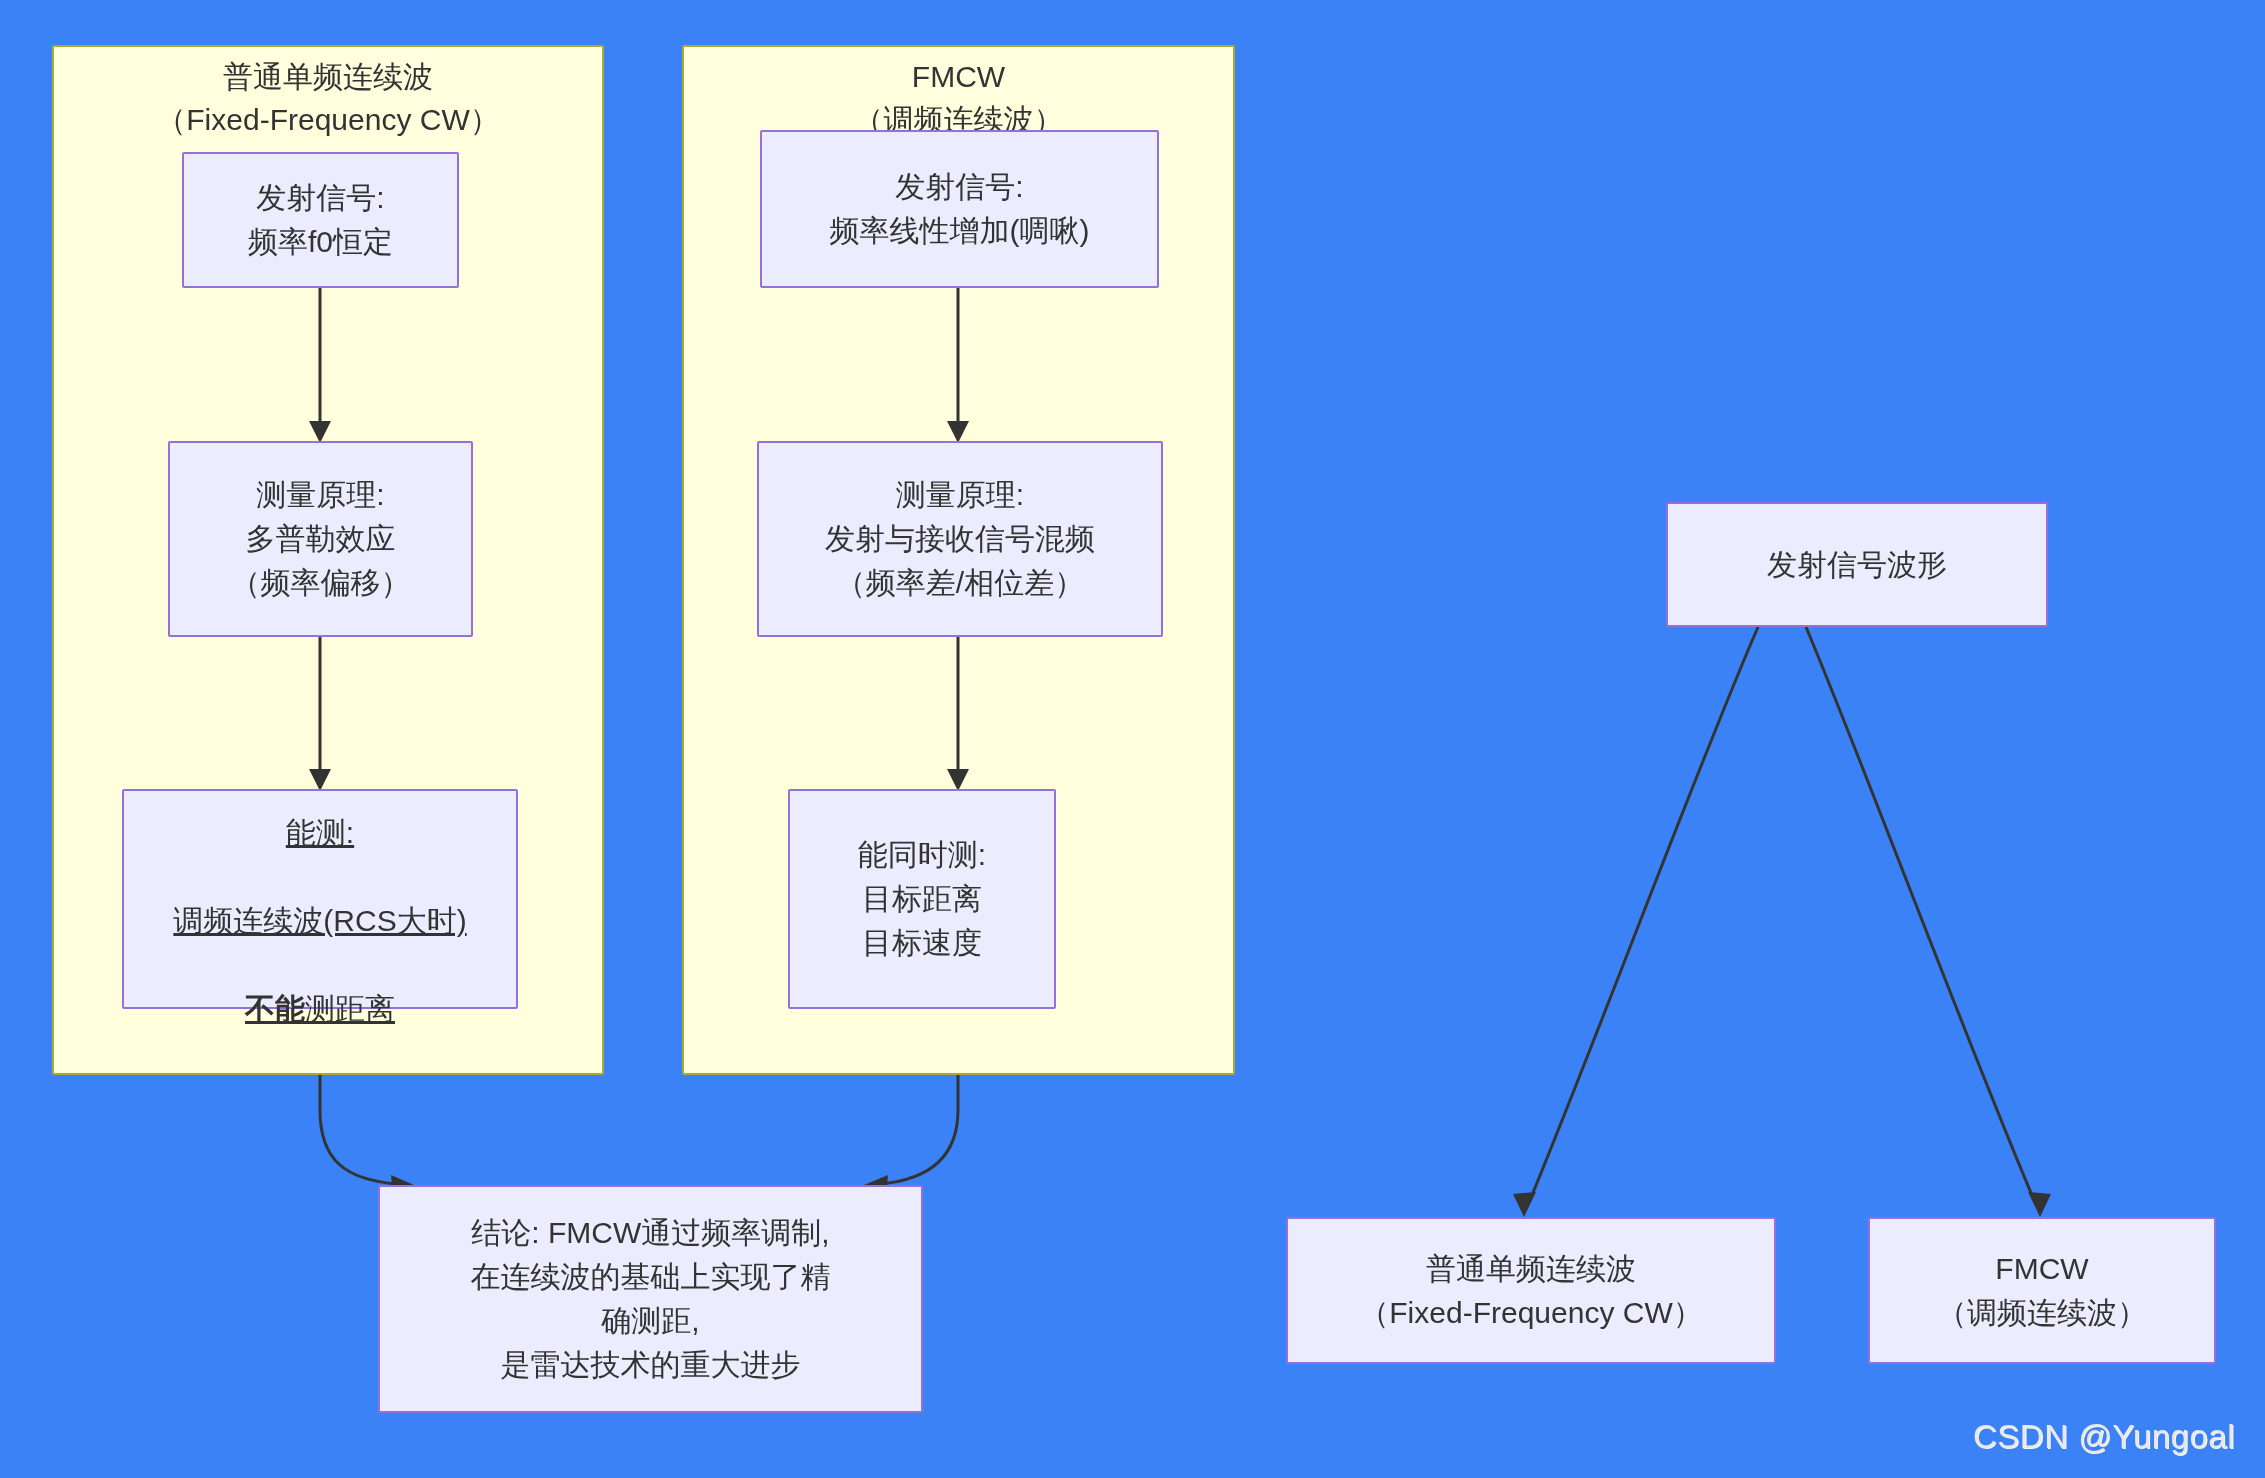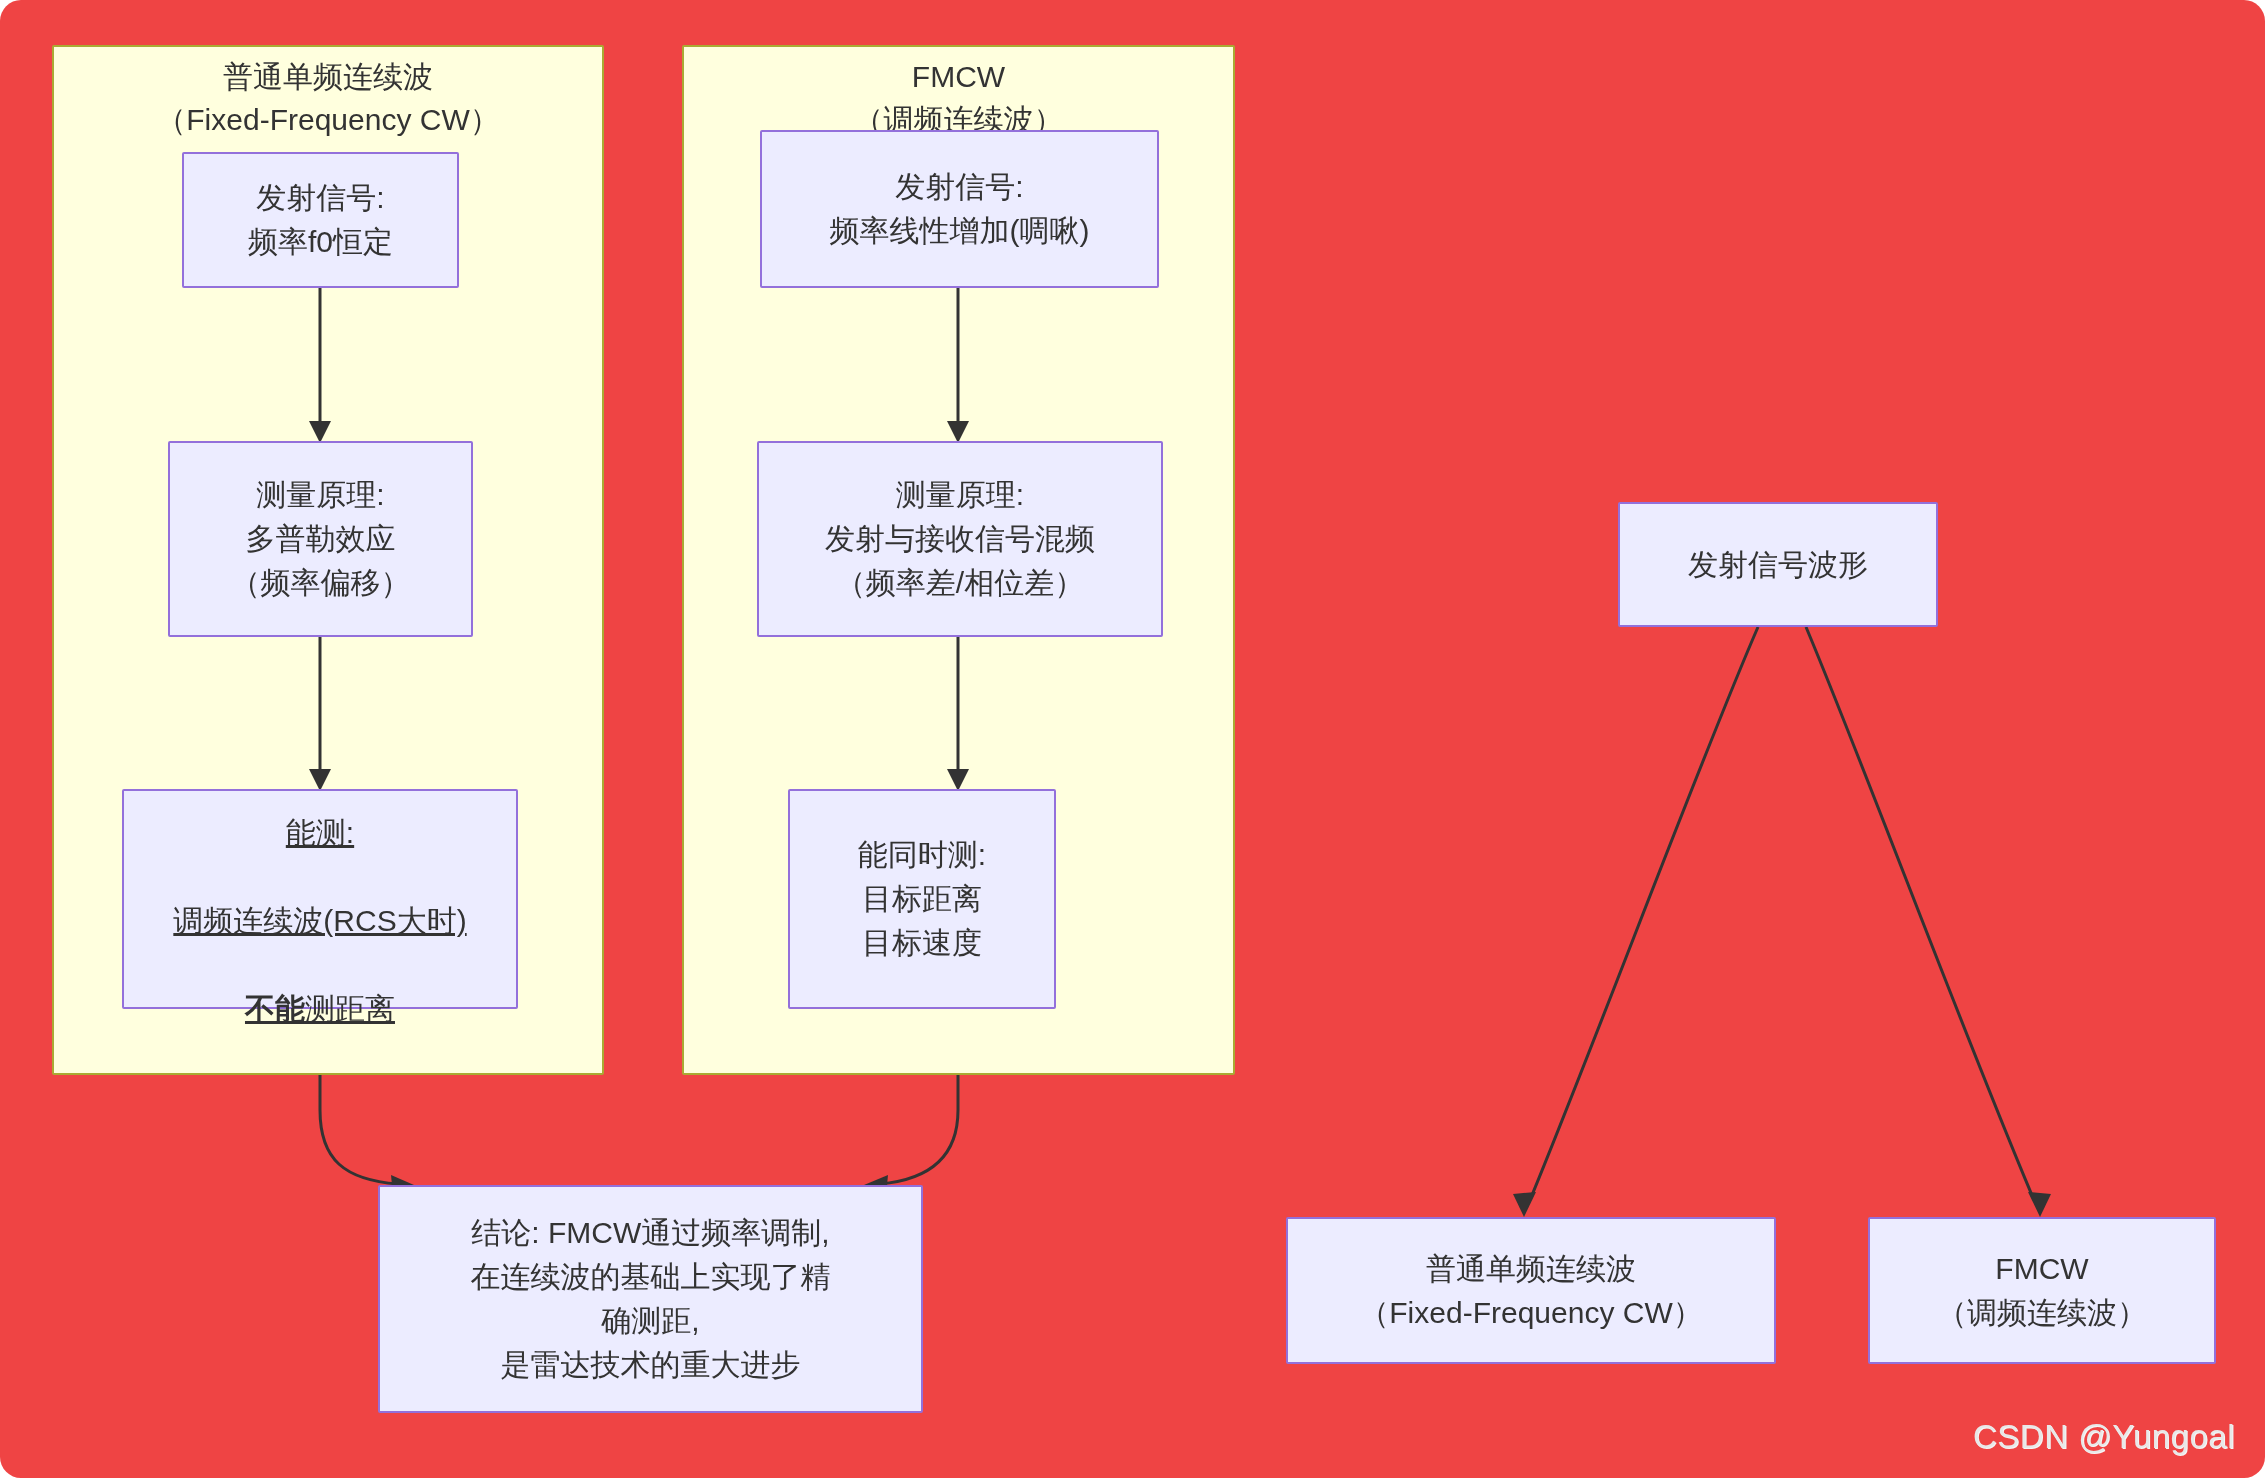--- a/index.html
+++ b/index.html
@@ -7,23 +7,22 @@
     padding: 0;
     background: #ffffff;
   }
   body {
     font-family: "Liberation Sans", "DejaVu Sans", sans-serif;
   }
   #canvas {
     position: relative;
     width: 2265px;
     height: 1478px;
-    background: #ef4444;
+    background: #3b82f6;
     overflow: hidden;
-    border-radius: 21px;
   }
   
   .subgraph {
     position: absolute;
     background: #ffffde;
     border: 2px solid #aaaa33;
     border-radius: 2px;
     box-sizing: border-box;
   }
   .subgraph-title {
@@ -151,21 +150,21 @@
 
   <div class="node" style="left:788px; top:789px; width:268px; height:220px;">能同时测:
 目标距离
 目标速度</div>
 
   <div class="node" style="left:378px; top:1185px; width:545px; height:228px;">结论: FMCW通过频率调制,
 在连续波的基础上实现了精
 确测距,
 是雷达技术的重大进步</div>
 
-  <div class="node" style="left:1618px; top:502px; width:320px; height:125px;font-family:Liberation Serif, serif;">发射信号波形</div>
+  <div class="node" style="left:1666px; top:502px; width:382px; height:125px;font-family:Liberation Serif, serif;">发射信号波形</div>
 
   <div class="node" style="left:1286px; top:1217px; width:490px; height:147px;">普通单频连续波
 （Fixed-Frequency CW）</div>
 
   <div class="node" style="left:1868px; top:1217px; width:348px; height:147px;">FMCW
 （调频连续波）</div>
 
   <div id="watermark">CSDN @Yungoal</div>
 
 </div>

